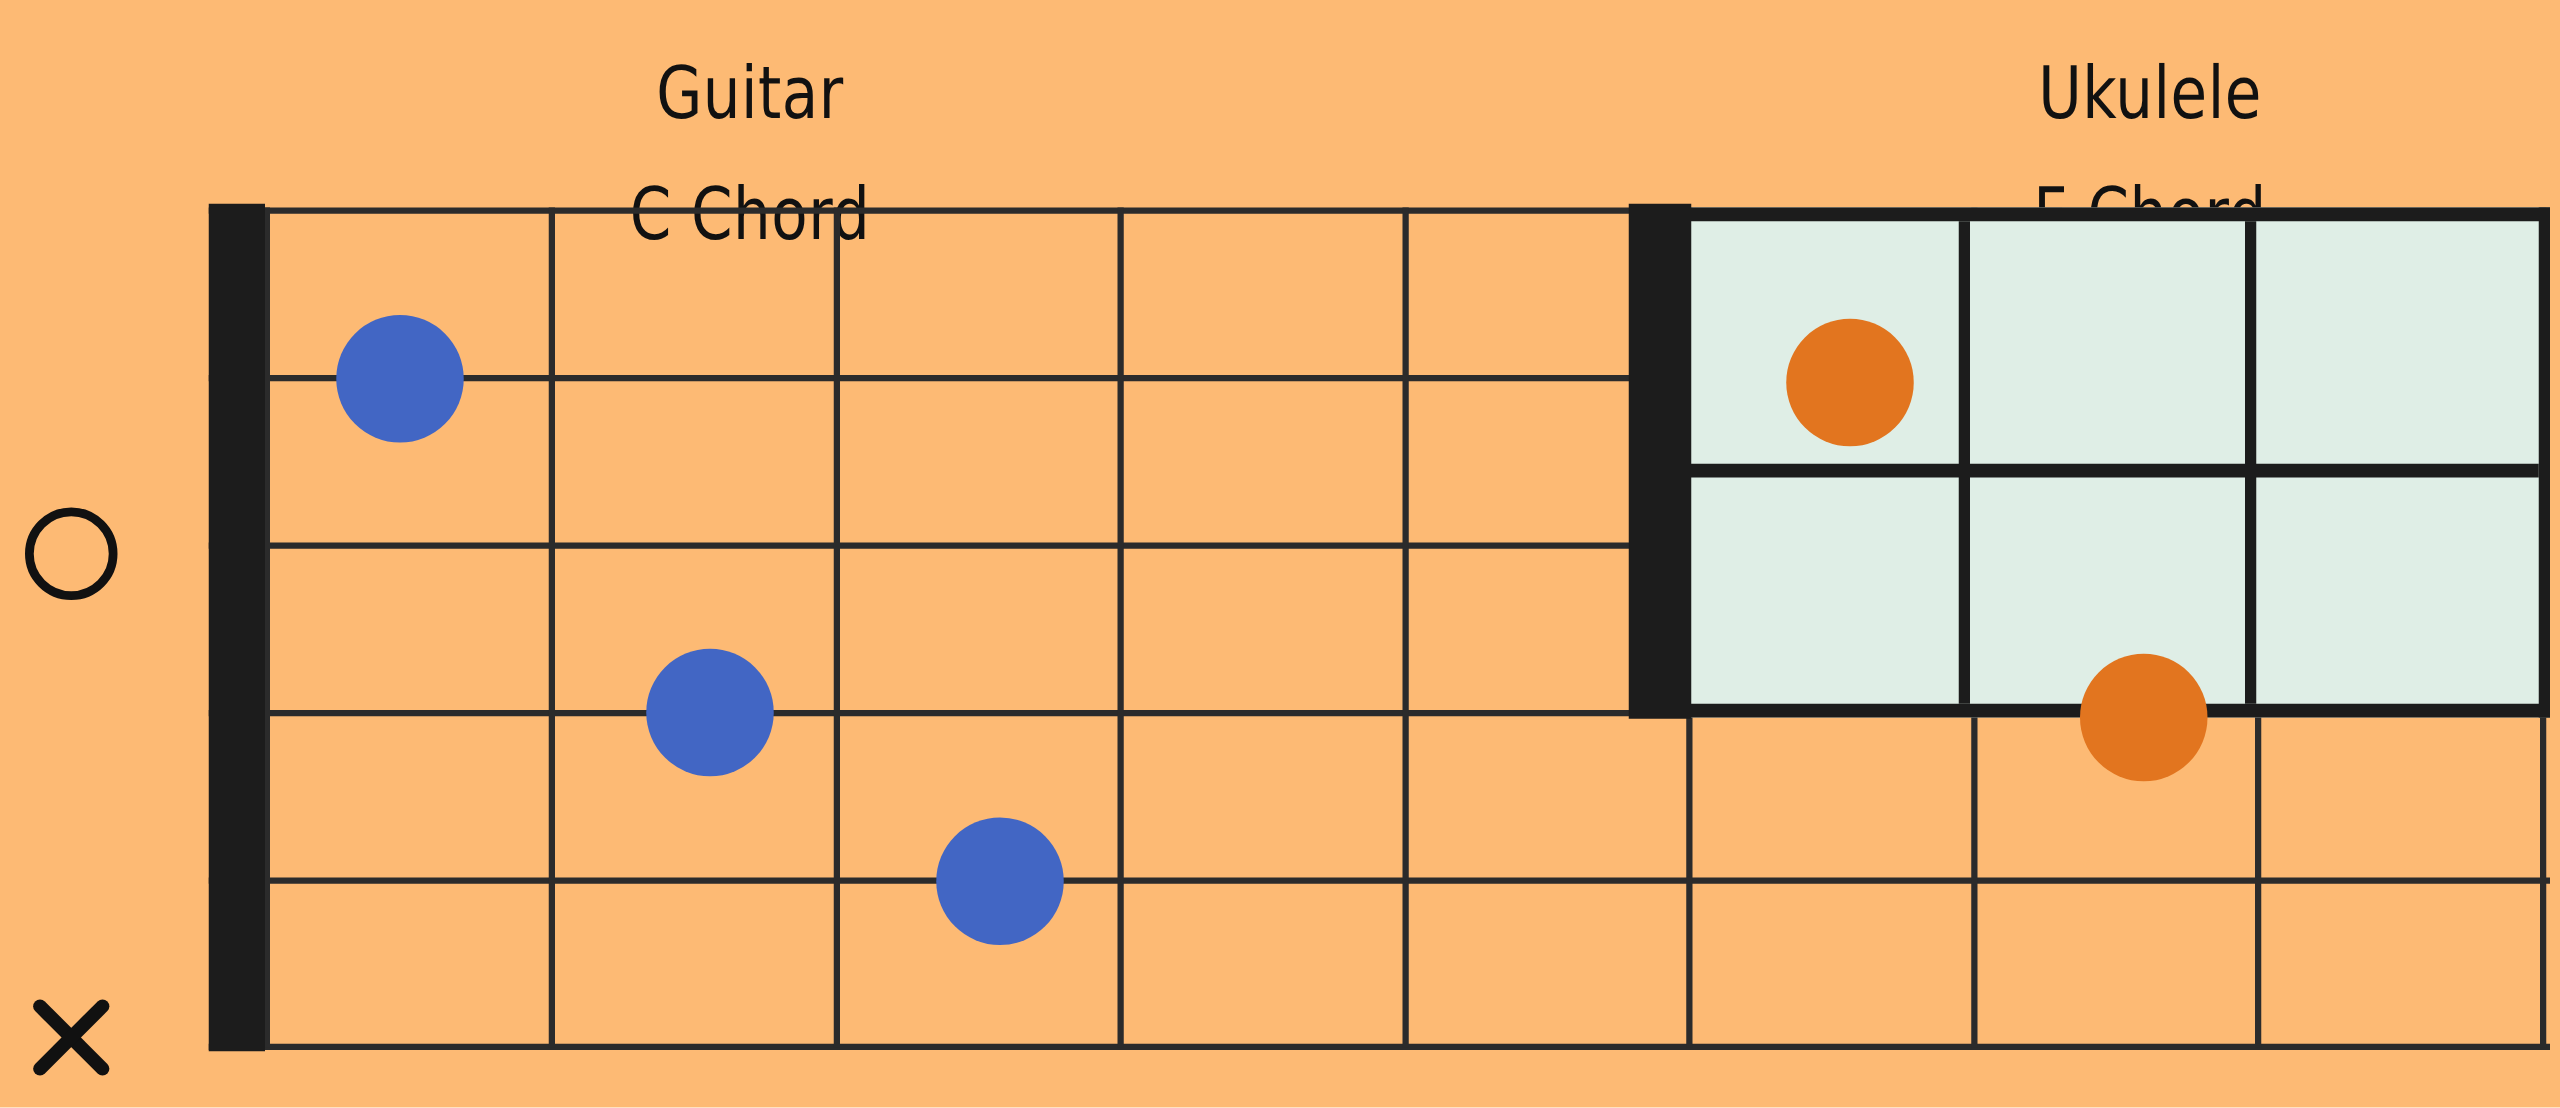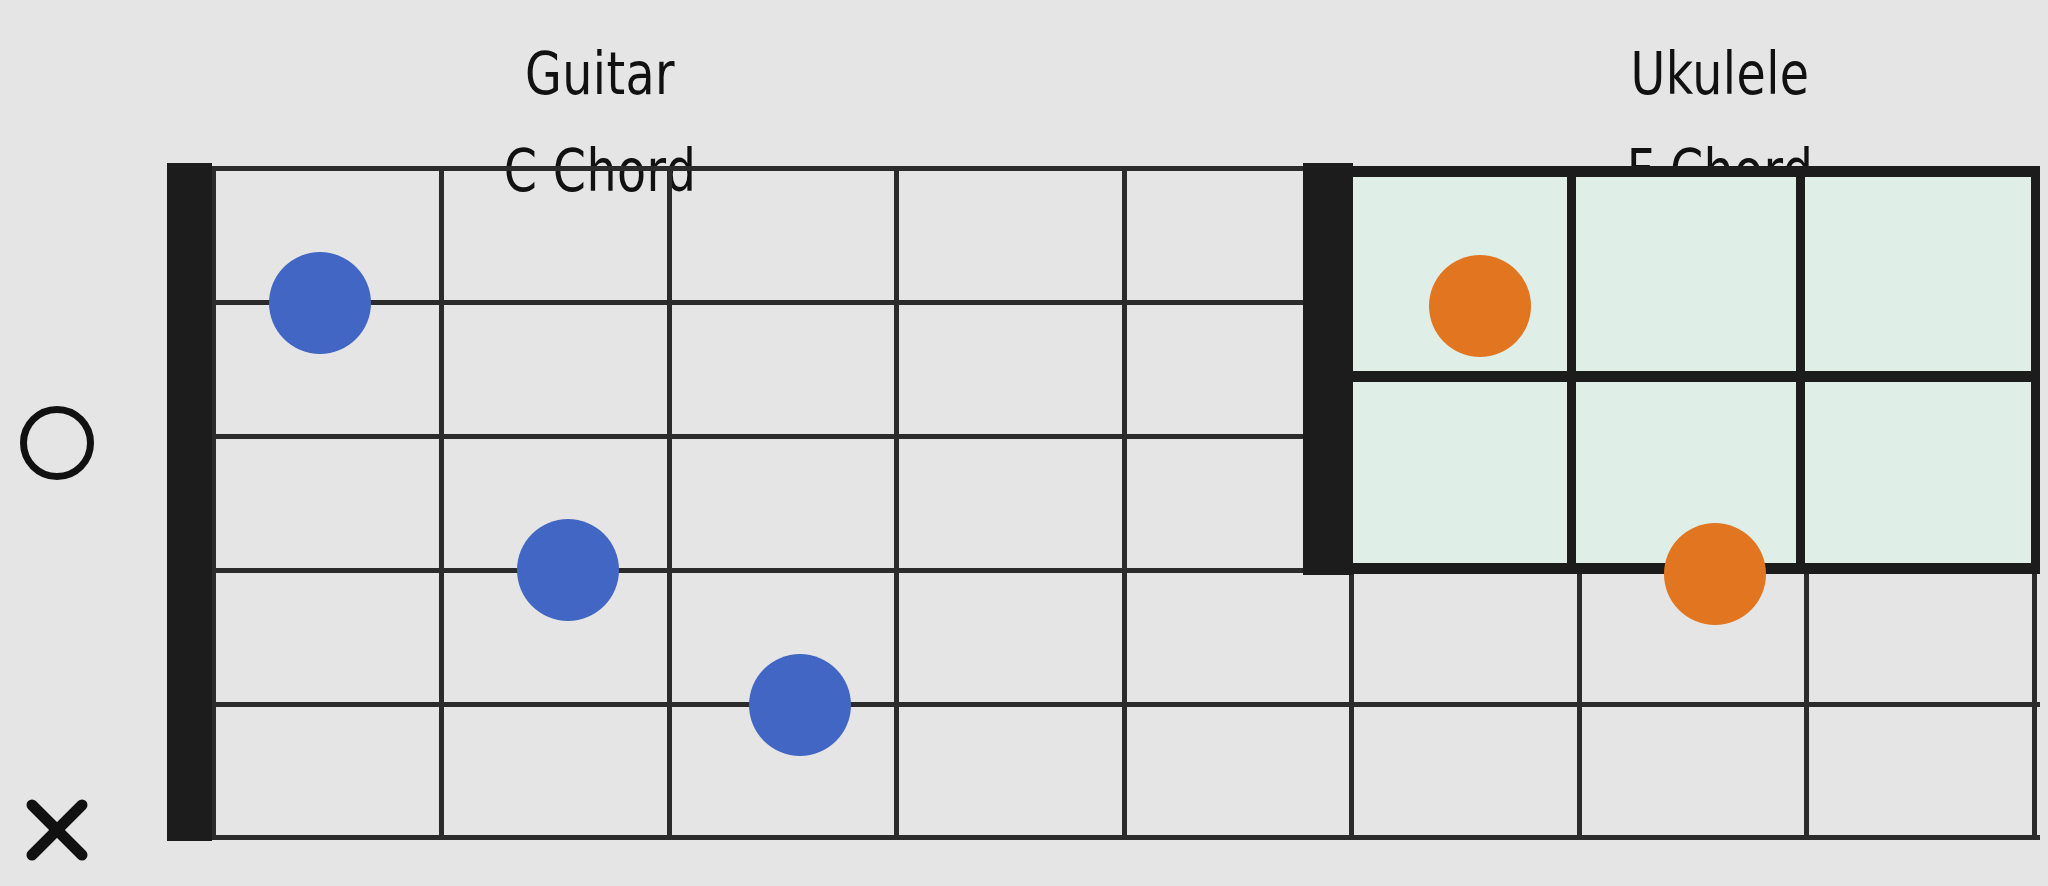--- a/index.html
+++ b/index.html
@@ -8,21 +8,21 @@
     padding: 0;
     background: #ffffff;
   }
   body {
     font-family: "DejaVu Sans", sans-serif;
   }
   #stage {
     position: relative;
     width: 2048px;
     height: 886px;
-    background: #e5e5e5;
+    background: #fdba74;
     overflow: hidden;
   }
 
   
   .chord-label {
     position: absolute;
     text-align: center;
     font-family: "DejaVu Sans", sans-serif;
     font-weight: 400;
     color: #111111;

